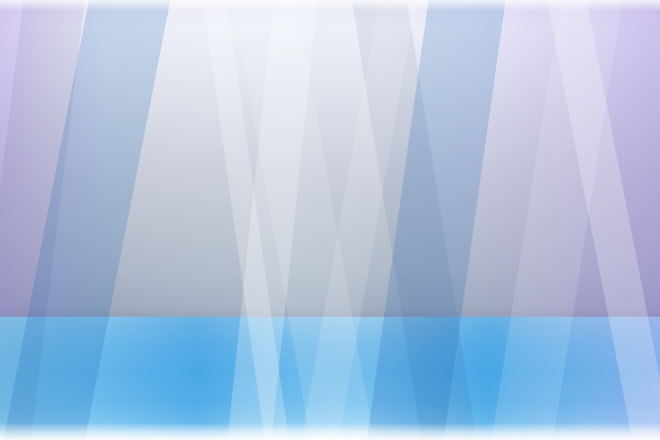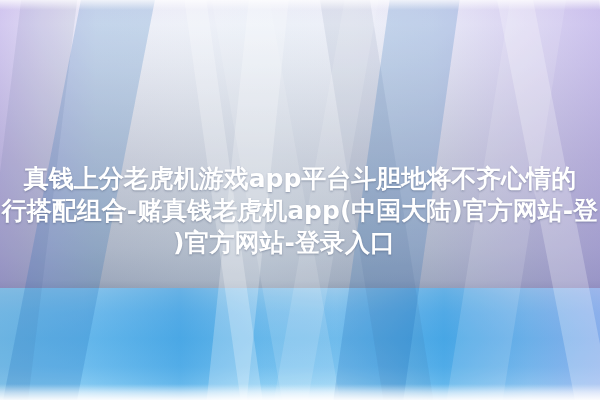--- a/index.html
+++ b/index.html
@@ -198,19 +198,14 @@
     <div class="ray lighter" style="left:420px;  width:34px;  transform: skewX(-10deg);"></div>
     <div class="ray deep" style="left:462px;  width:70px;  transform: skewX(-8deg);"></div>
     <div class="ray light" style="left:540px;  width:36px;  transform: skewX(11deg);"></div>
     <div class="ray lighter" style="left:584px;  width:56px;  transform: skewX(-9deg);"></div>
     <div class="ray light" style="left:648px;  width:40px;  transform: skewX(7deg);"></div>
   </div>
 
   <div class="top-sheen"></div>
   <div class="bottom-glow"></div>
 
-  <div class="headline">
-    <span class="line">真钱上分老虎机游戏app平台斗胆地将不齐心情的</span>
-    <span class="line over">行搭配组合-赌真钱老虎机app(中国大陆)官方网站-登</span>
-    <span class="line tail">)官方网站-登录入口</span>
-  </div>
 
 </div>
 
 </body></html>

